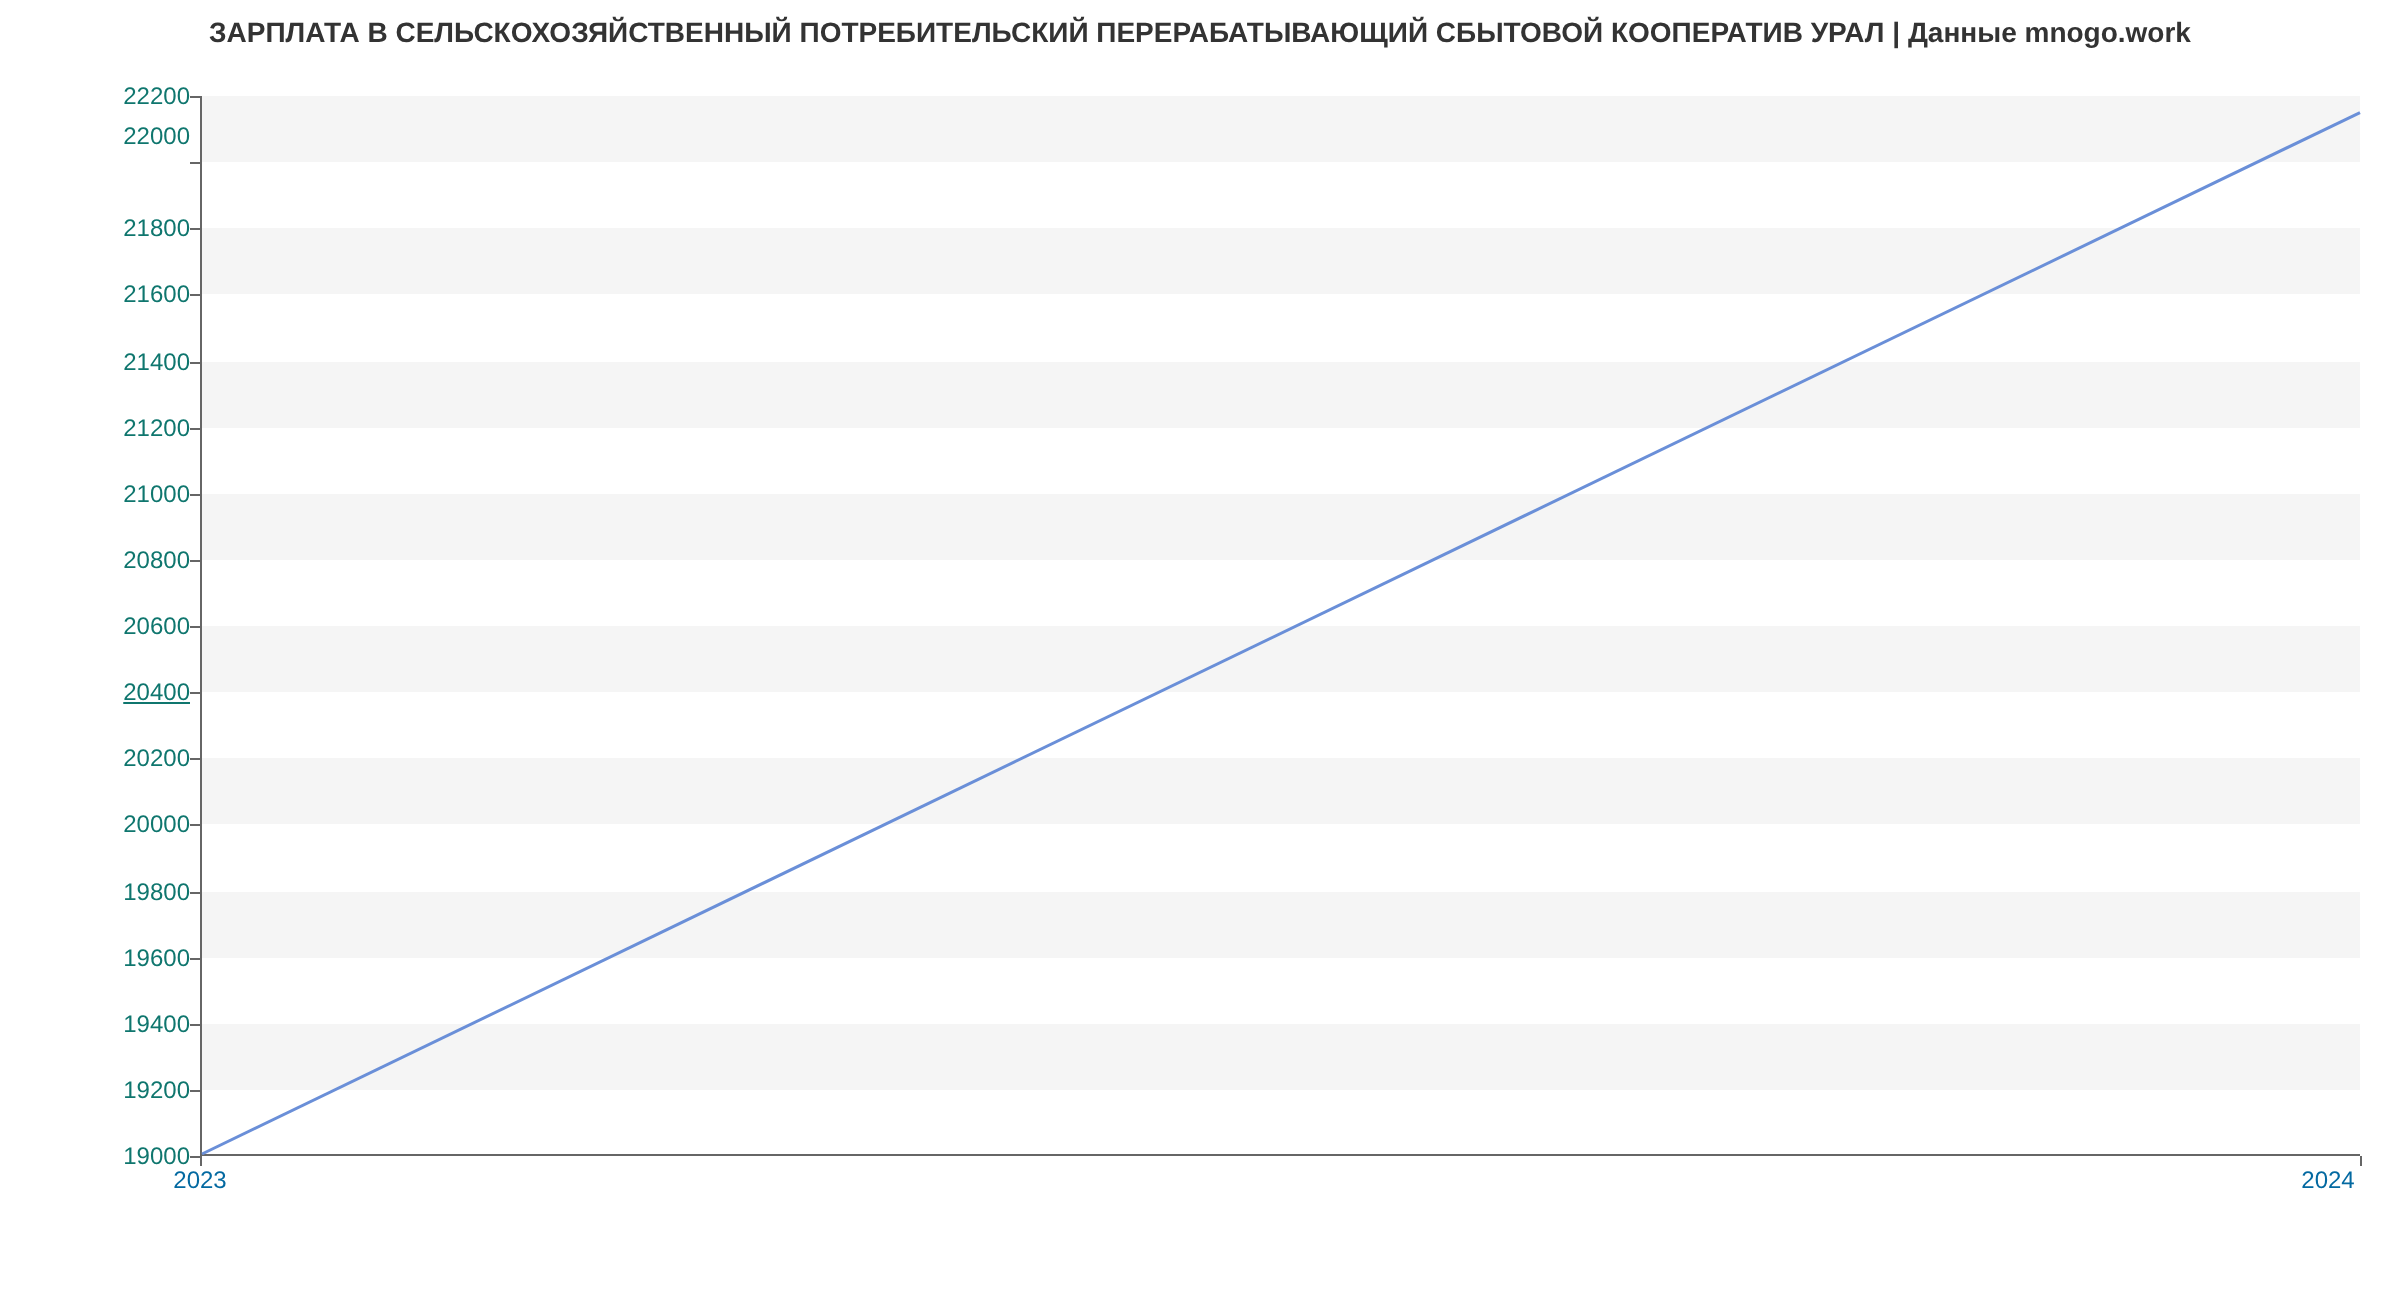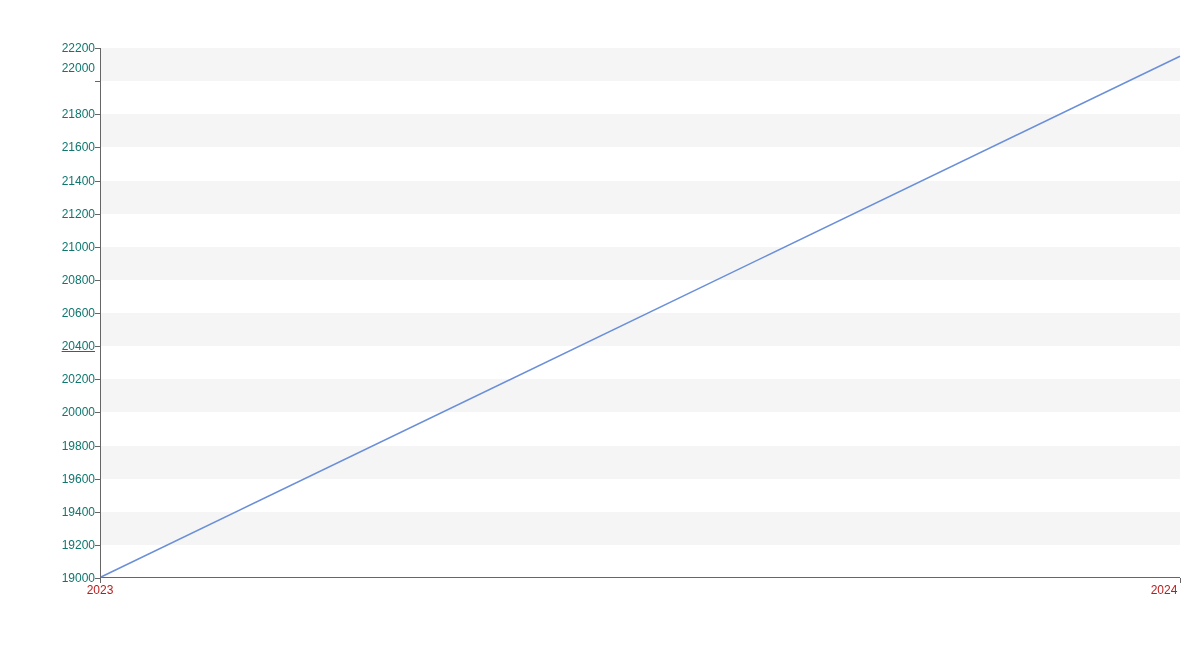--- a/index.html
+++ b/index.html
@@ -55,21 +55,21 @@
     position: absolute;
     width: 5px;
     height: 1px;
     background: #666666;
     left: 95px; 
   }
   .x-tick-label {
     position: absolute;
     top: 583px;
     font-size: 12px;
-    color: #b91c1c;
+    color: #0369a1;
     transform: translateX(-50%);
   }
   .x-tick-mark {
     position: absolute;
     width: 1px;
     height: 5px;
     background: #666666;
     top: 578px;
   }
   svg.line-layer {
@@ -84,20 +84,21 @@
     fill: none;
     stroke: #6a8fd8;
     stroke-width: 1.5;
   }
 </style>
 </head>
 <body>
 
 <div class="container">
 
+  <div class="title">ЗАРПЛАТА В СЕЛЬСКОХОЗЯЙСТВЕННЫЙ ПОТРЕБИТЕЛЬСКИЙ ПЕРЕРАБАТЫВАЮЩИЙ СБЫТОВОЙ КООПЕРАТИВ УРАЛ | Данные mnogo.work</div>
 
   <div class="plot-area">
       <div class="band" style="top: 463.75px; height: 33.125px;"></div>
       <div class="band" style="top: 397.5px; height: 33.125px;"></div>
       <div class="band" style="top: 331.25px; height: 33.125px;"></div>
       <div class="band" style="top: 265px; height: 33.125px;"></div>
       <div class="band" style="top: 198.75px; height: 33.125px;"></div>
       <div class="band" style="top: 132.5px; height: 33.125px;"></div>
       <div class="band" style="top: 66.25px; height: 33.125px;"></div>
       <div class="band" style="top: 0px; height: 33.125px;"></div>

